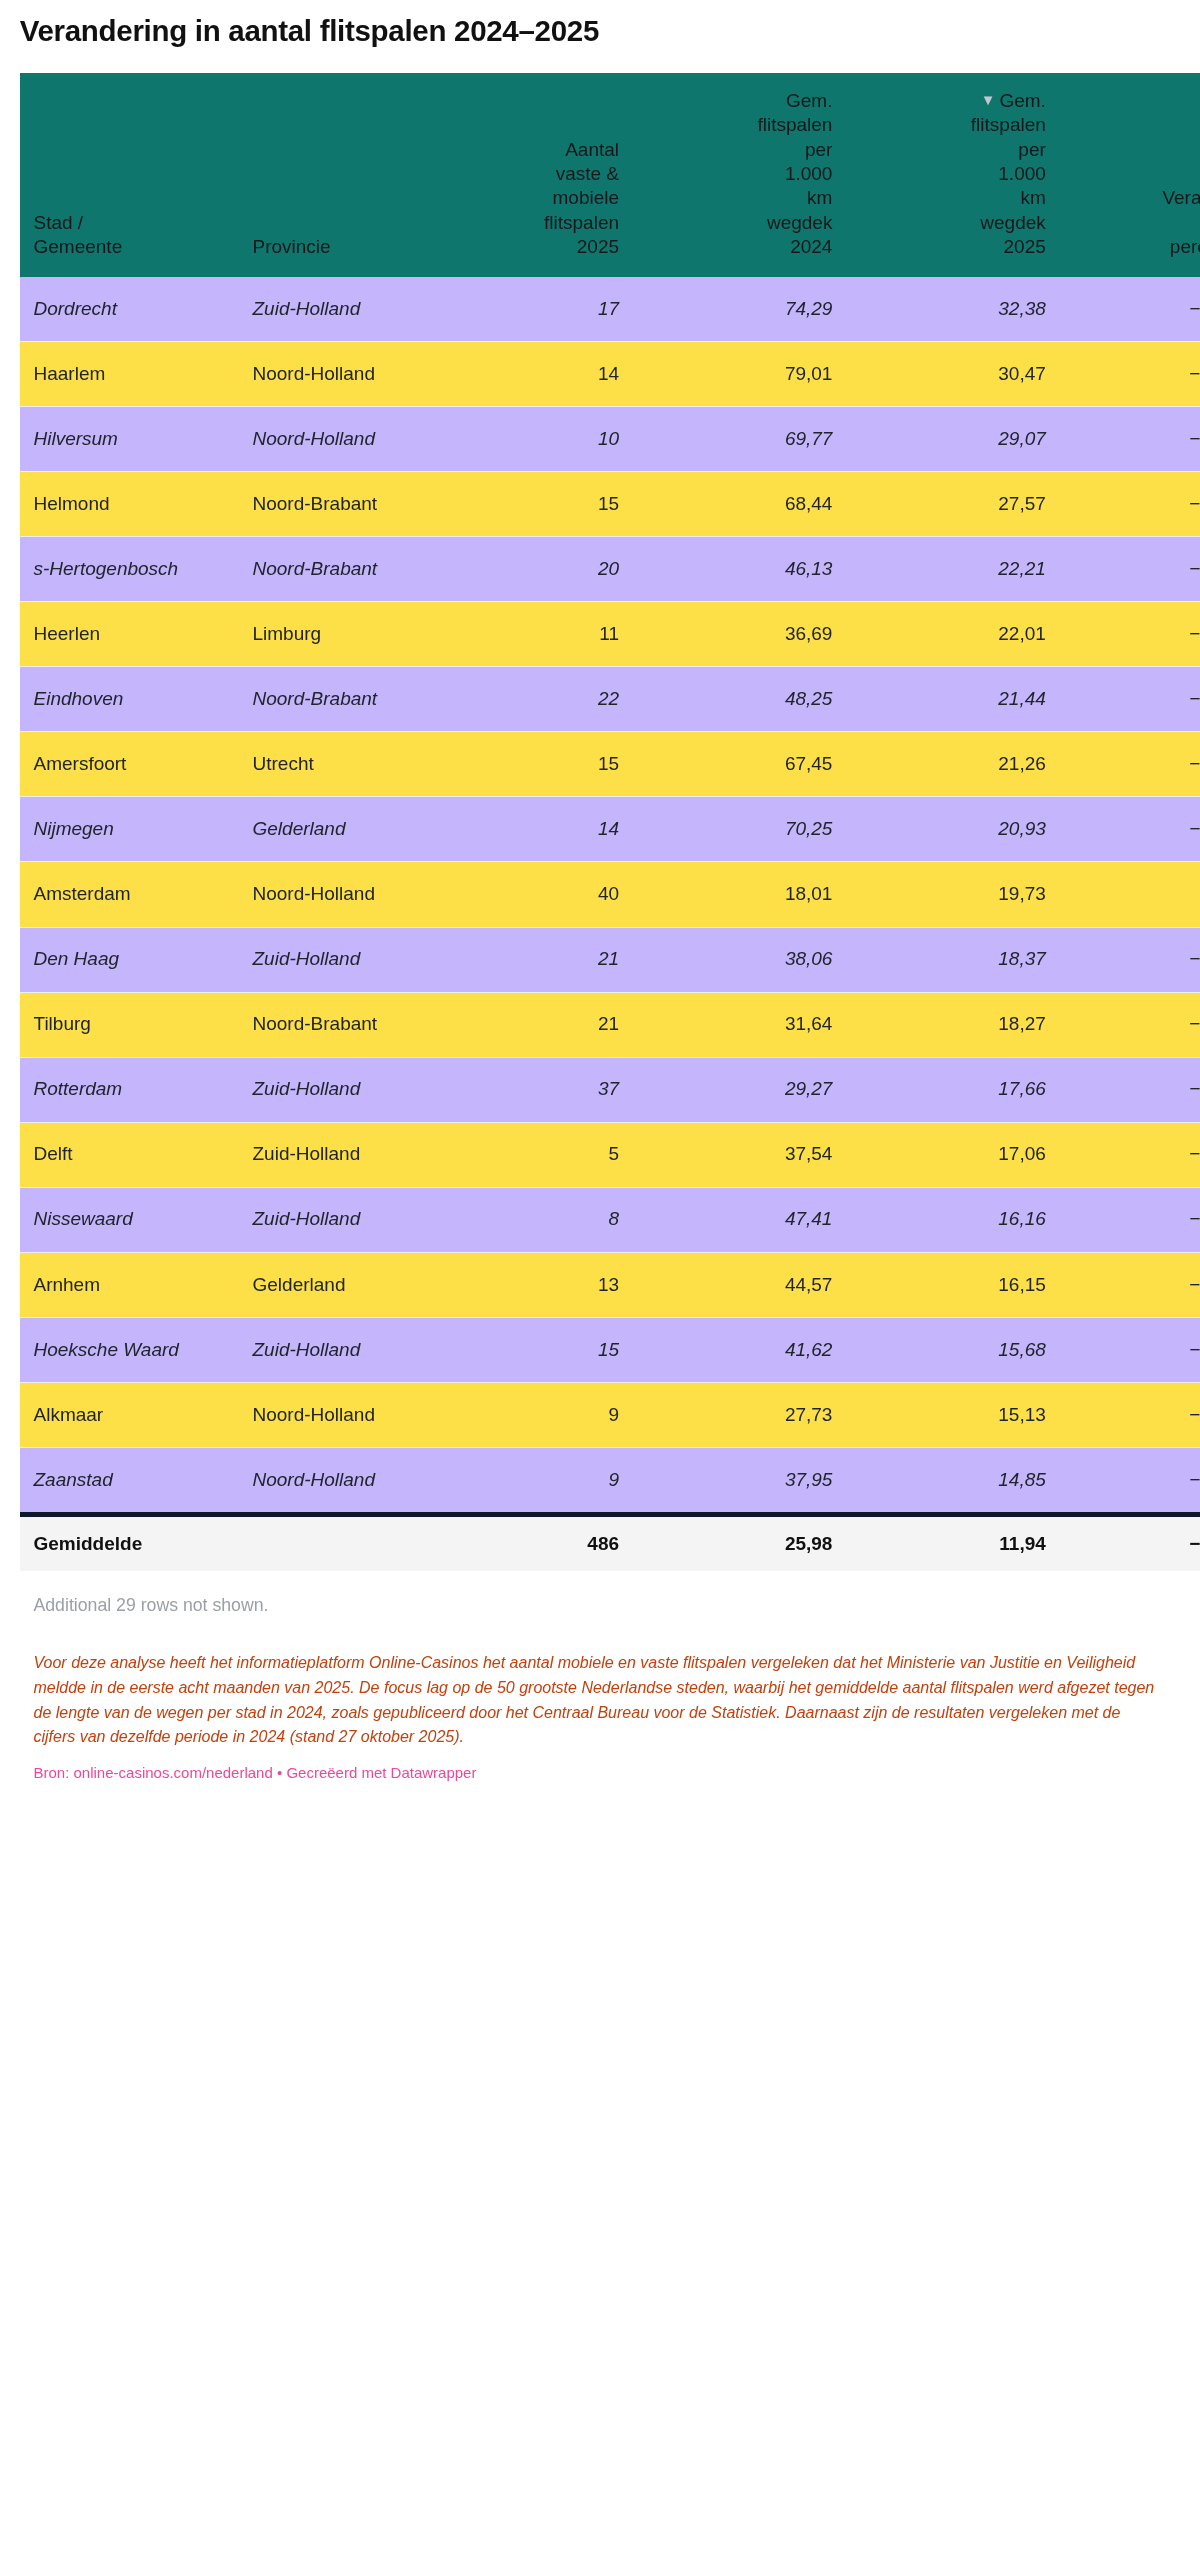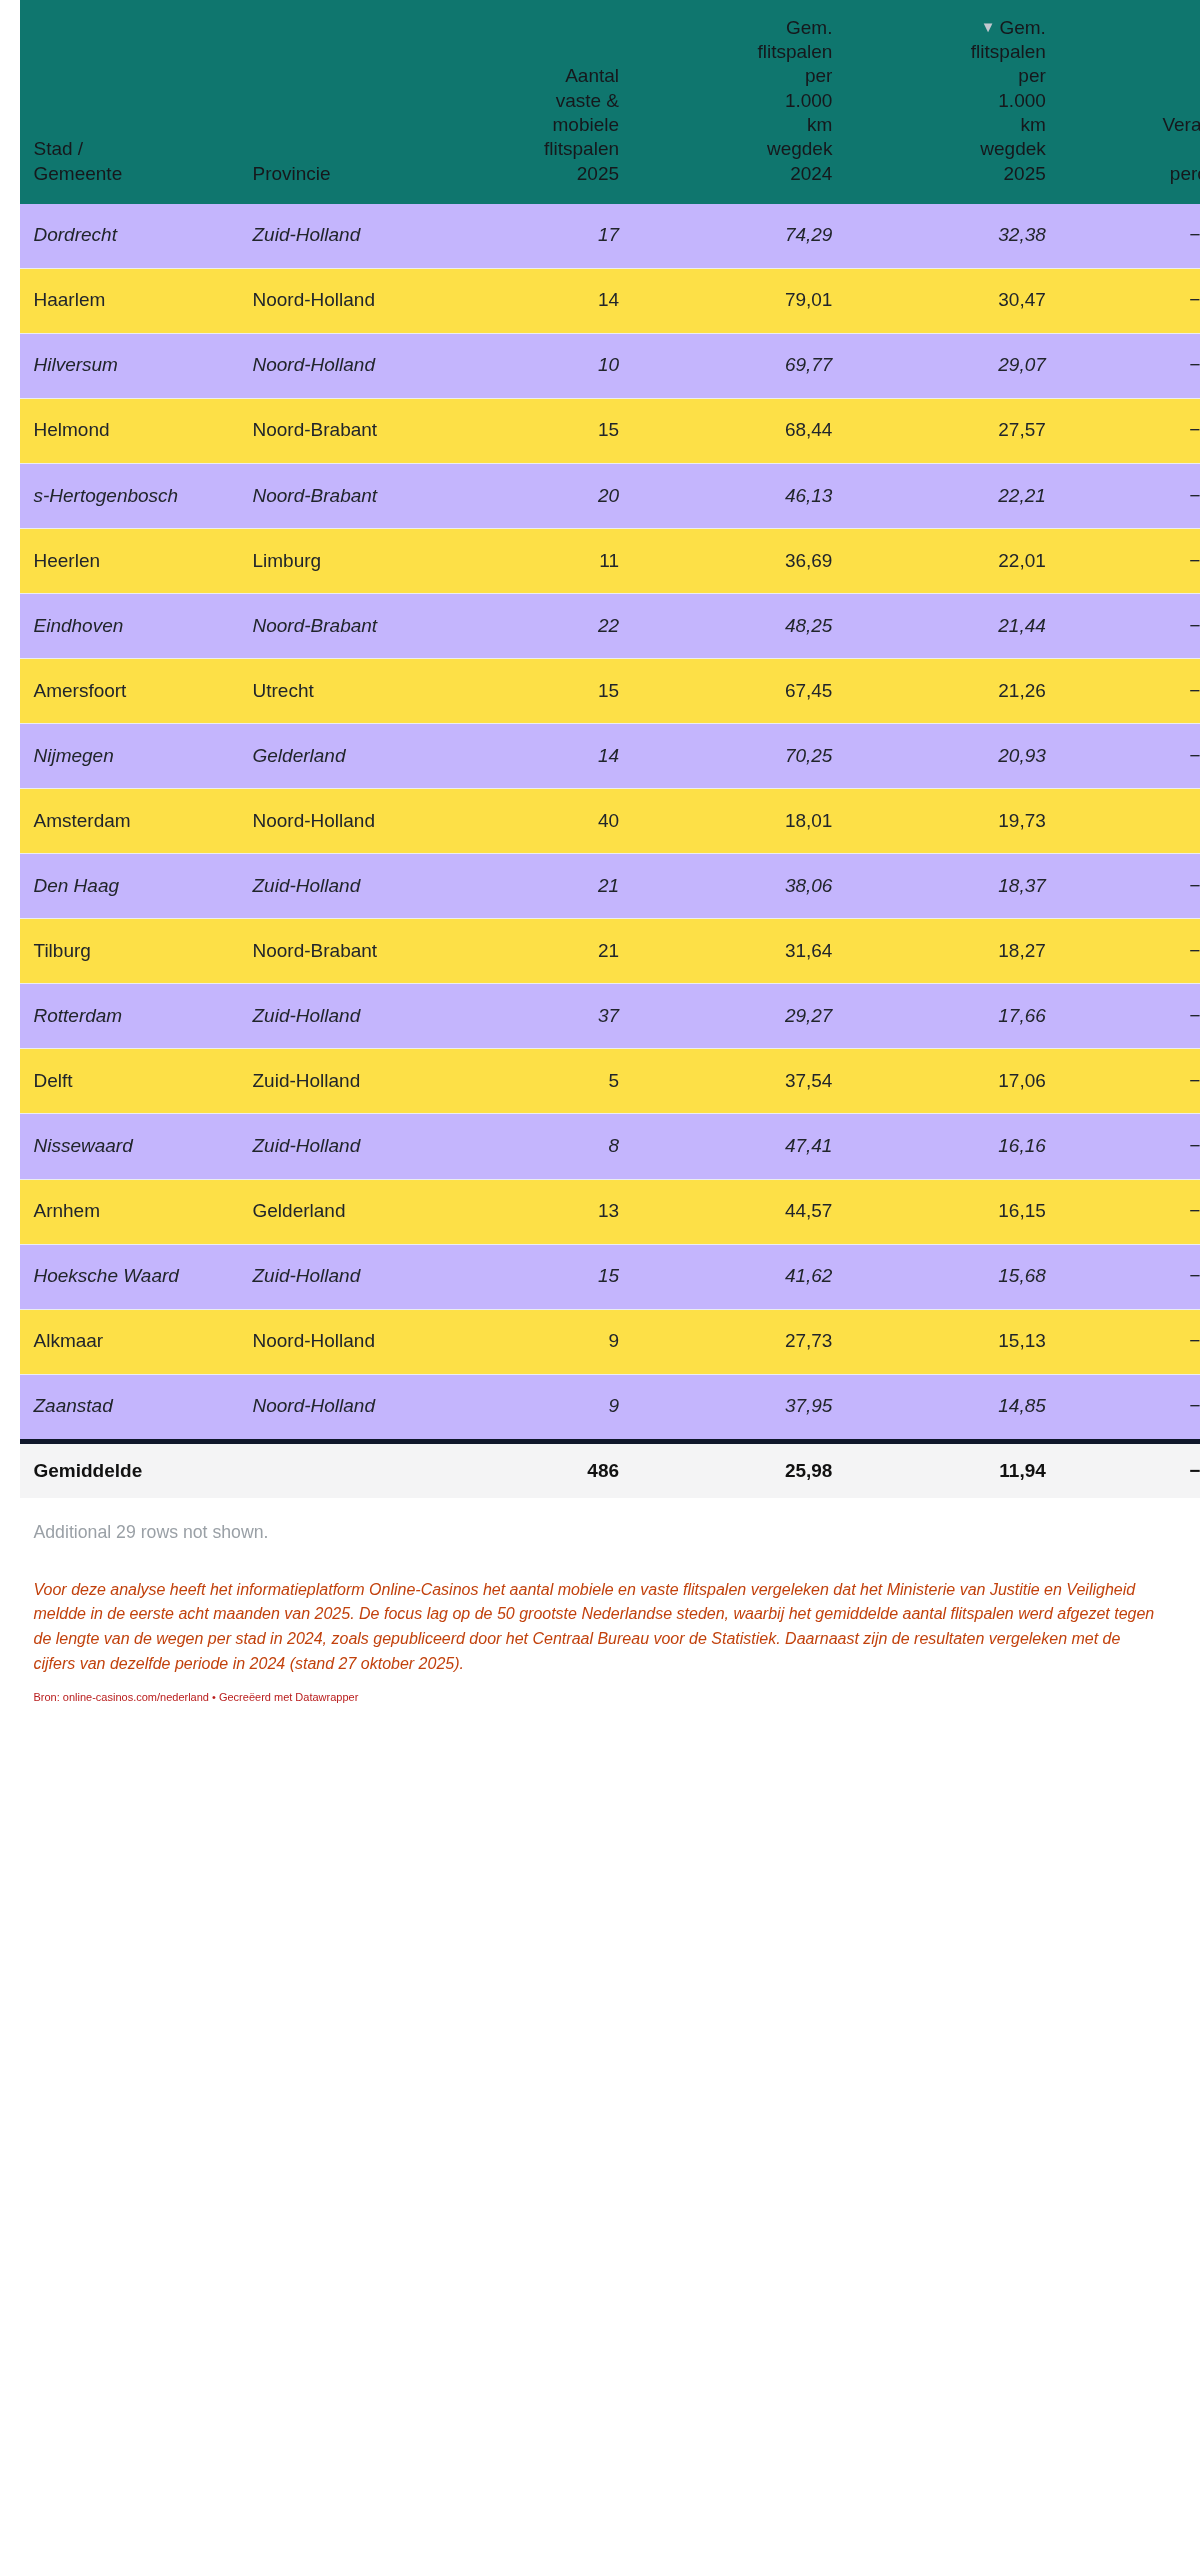--- a/index.html
+++ b/index.html
@@ -101,30 +101,31 @@
   }
   .notes {
     font-size: 16px;
     font-style: italic;
     color: #c2410c;
     line-height: 1.55;
     padding: 35px 13.8px 0 13.8px;
     max-width: 1161px;
   }
   .source {
-    font-size: 11px;
-    color: #b91c1c;
+    font-size: 15px;
+    color: #ec4899;
     padding: 13.8px 13.8px 0 13.8px;
   }
 </style>
 </head>
 <body>
 
 <div class="page">
 
+  <div class="chart-title">Verandering in aantal flitspalen 2024–2025</div>
 
   <div class="table-wrap">
     <table class="dw">
       <thead>
         <tr>
           <th class="col-city">
             <span class="hdr-inner">Stad /<br>Gemeente</span>
           </th>
           <th class="col-prov">
             <span class="hdr-inner">Provincie</span>

